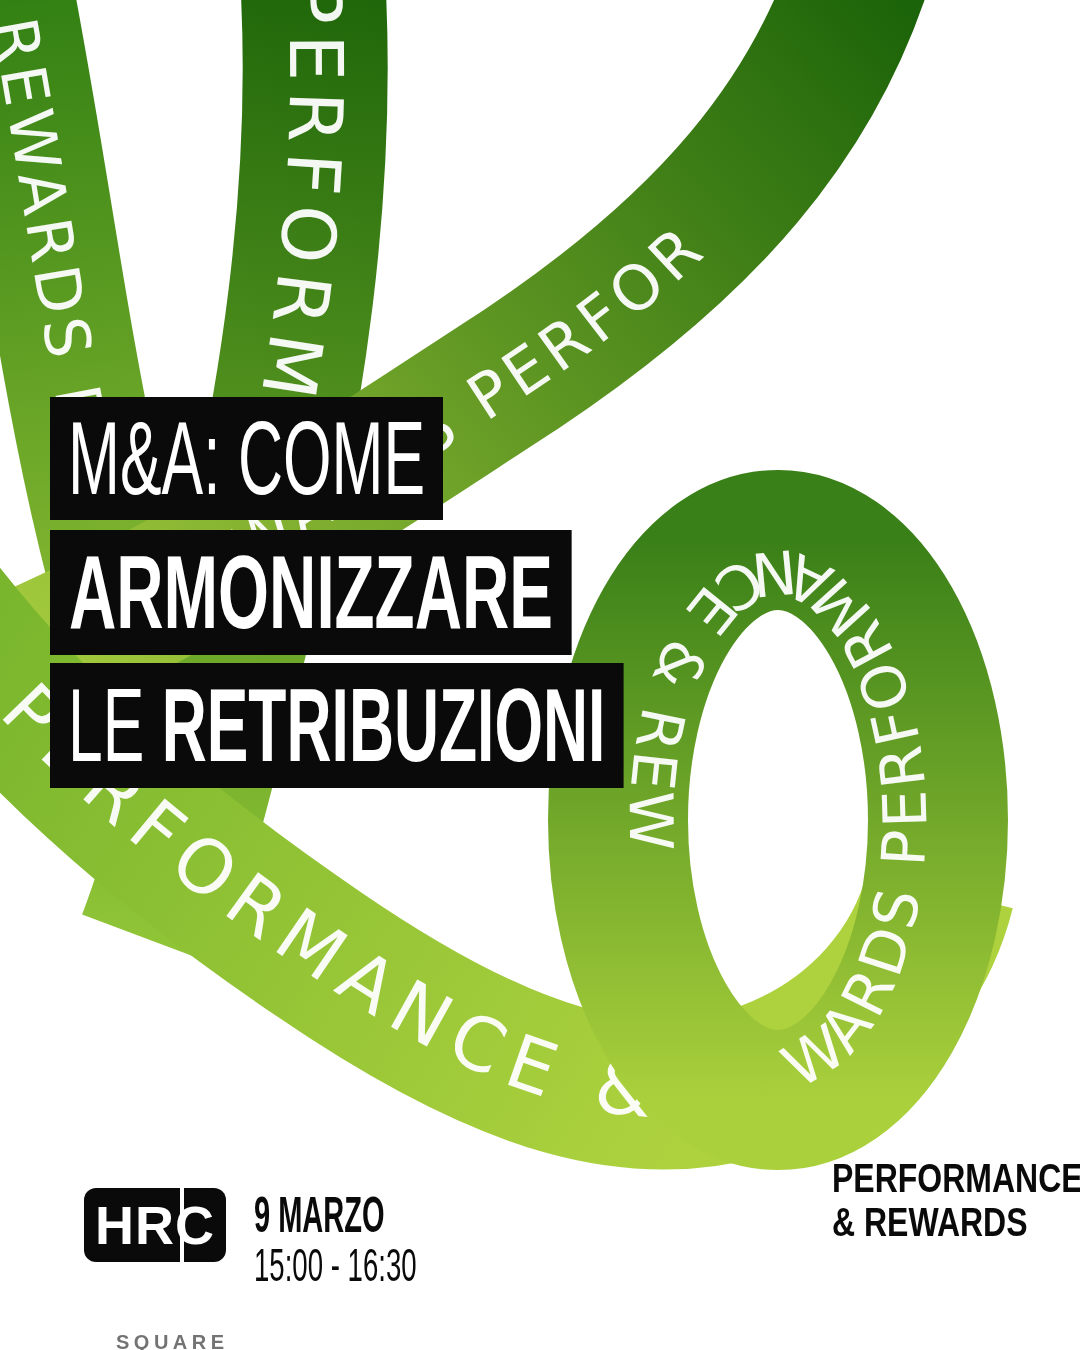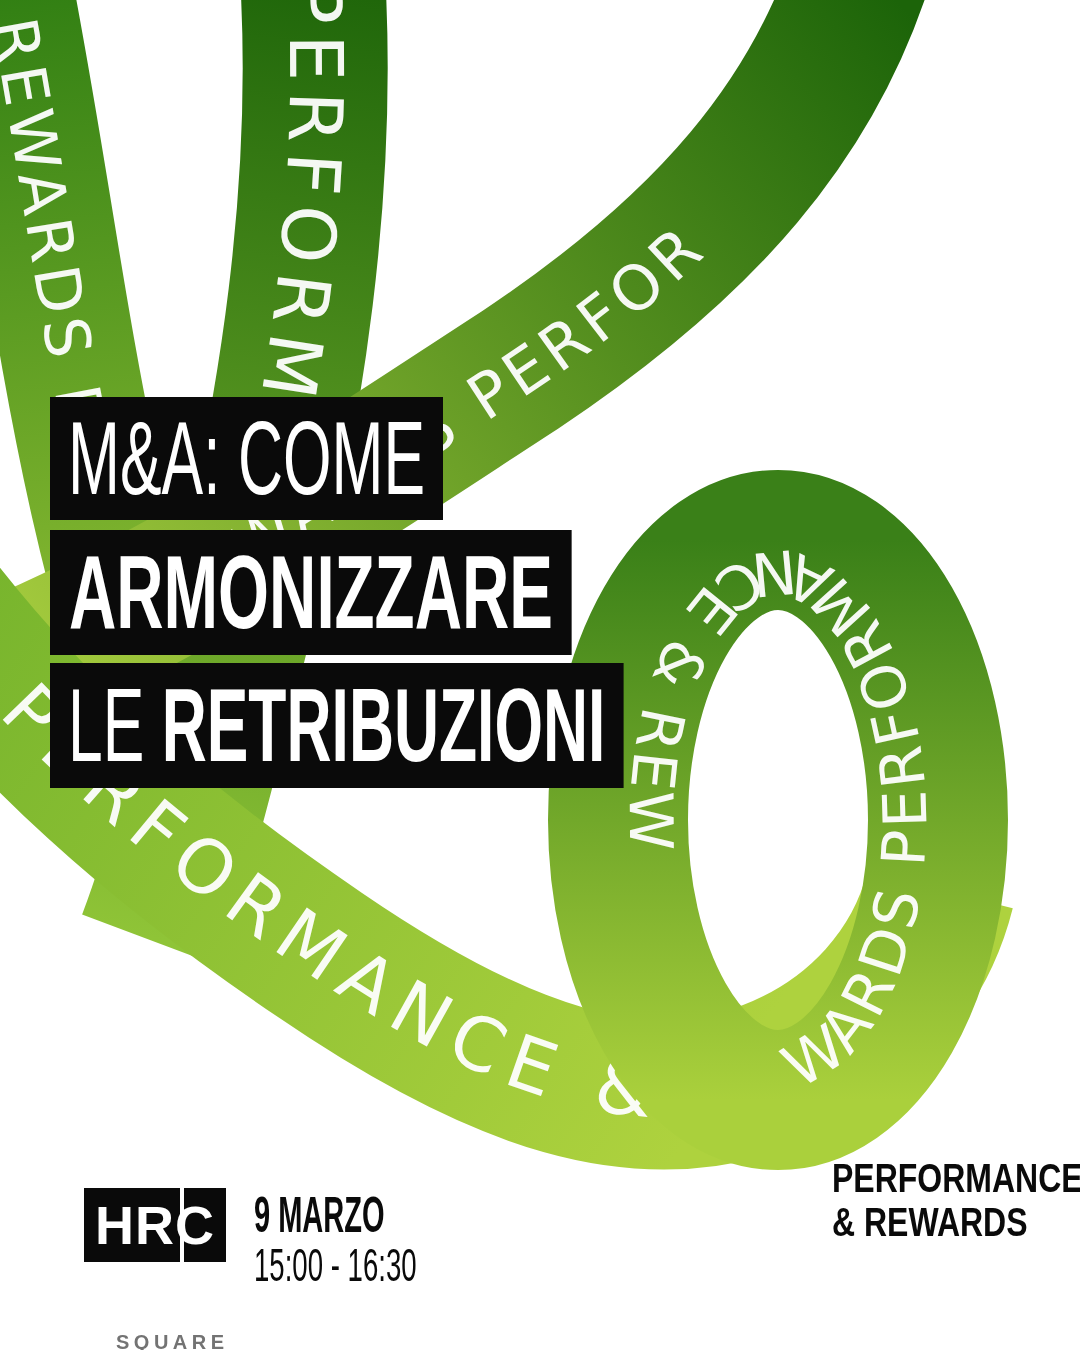--- a/index.html
+++ b/index.html
@@ -31,21 +31,21 @@
     padding:0 30px;
   }
   .bar1{left:50px;top:397px;height:123px;line-height:123px;font-size:104px;font-weight:400;transform:scaleX(.60);}
   .bar2{left:50px;top:530px;height:125px;line-height:125px;font-size:104px;font-weight:700;transform:scaleX(.63);}
   .bar3{left:50px;top:663px;height:125px;line-height:125px;font-size:104px;font-weight:400;transform:scaleX(.60);}
   .bar3 .bold{font-weight:700;}
 
   
   .hrc-box{
     position:absolute;left:84px;top:1188px;width:142px;height:74px;
-    background:#0a0a0a;border-radius:0;
+    background:#0a0a0a;border-radius:12px;
     color:#fff;font-weight:700;font-size:54px;line-height:74px;
     text-align:center;letter-spacing:1px;
   }
   .hrc-divider{
     position:absolute;left:96px;top:0;width:4px;height:74px;background:#ffffff;
   }
   .hrc-sub{
     position:absolute;left:90px;top:1331px;
     color:#737373;font-weight:700;font-size:20px;letter-spacing:4.5px;margin-left:26px;
   }

